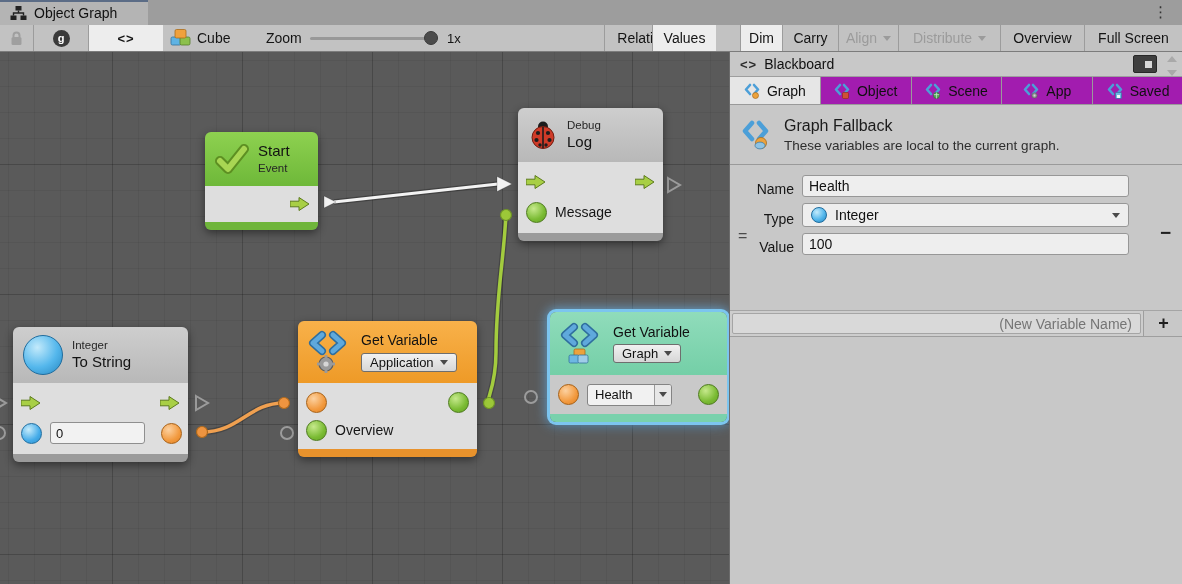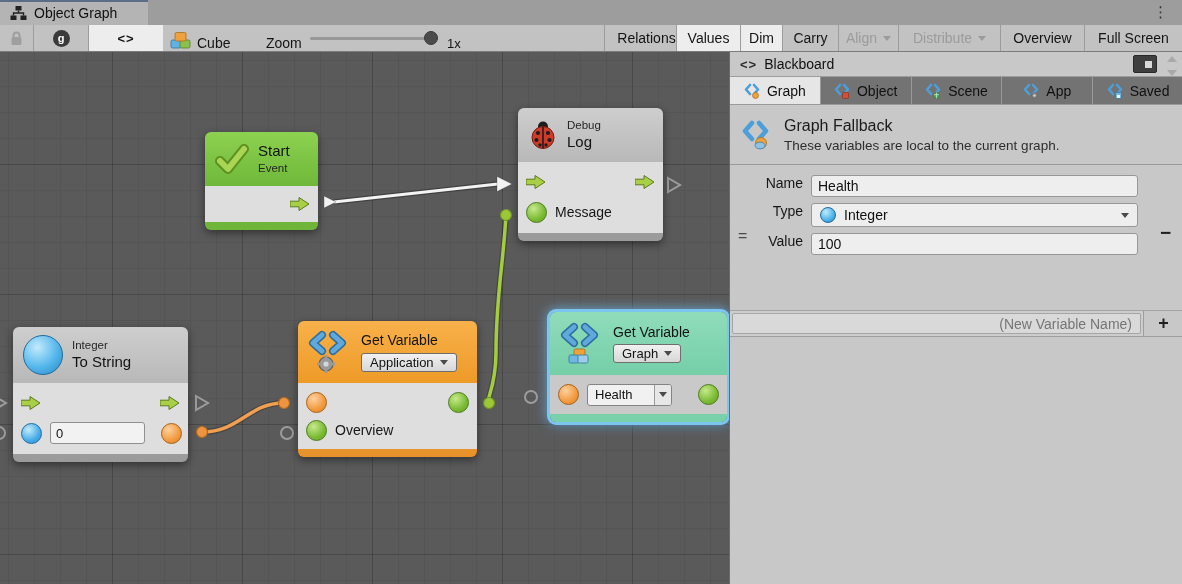--- a/index.html
+++ b/index.html
@@ -21,21 +21,21 @@
           font-size:14px; color:#141414; border-left:1px solid #9c9c9c; background:#c2c2c2; cursor:default; }
   .tbtn.first { border-left:none; }
   .tbtn.on { background:#ededed; }
   .tbtn.off { color:#9b9b9b; }
   .caret { width:0; height:0; border-left:4px solid transparent; border-right:4px solid transparent;
            border-top:5px solid #4a4a4a; display:inline-block; margin-left:6px; }
   .caret.dim { border-top-color:#9b9b9b; }
   .gbadge { width:17px; height:17px; border-radius:50%; background:#3a3a3a; color:#fff; font-size:11px;
             font-weight:bold; display:flex; align-items:center; justify-content:center; }
   .codebtn { font-weight:bold; font-size:13px; letter-spacing:1px; }
-  .tb-label { position:absolute; top:0; height:26px; display:flex; align-items:flex-end; font-size:14px; color:#141414; gap:6px; }
+  .tb-label { position:absolute; top:0; height:26px; display:flex; align-items:center; font-size:14px; color:#141414; gap:6px; }
   .zoom-track { position:absolute; left:310px; top:12px; width:128px; height:3px; background:#989898; border-radius:2px; }
   .zoom-handle { position:absolute; left:424px; top:6px; width:14px; height:14px; border-radius:50%;
                  background:#4b4b4b; border:1px solid #3a3a3a; }
 
   
   .canvas { position:absolute; left:0; top:52px; width:729px; height:532px; background-color:#5a5a5a;
     background-image:
       linear-gradient(rgba(0,0,0,.15) 1px, transparent 1px),
       linear-gradient(90deg, rgba(0,0,0,.15) 1px, transparent 1px),
       linear-gradient(rgba(0,0,0,.06) 1px, transparent 1px),
@@ -89,29 +89,29 @@
   .winbtn { position:absolute; right:26px; top:3px; width:24px; height:18px; background:#3f3f3f;
             border:1px solid #282828; border-radius:2px; }
   .winbtn::after { content:""; position:absolute; right:4px; top:5px; width:7px; height:7px; background:#d9d9d9; }
   .scrollcol { position:absolute; right:2px; top:2px; width:18px; height:24px; display:flex;
                flex-direction:column; align-items:center; justify-content:space-between; padding:2px 0; }
   .tri-up { width:0;height:0;border-left:5px solid transparent;border-right:5px solid transparent;border-bottom:6px solid #a9a9a9; }
   .tri-dn { width:0;height:0;border-left:5px solid transparent;border-right:5px solid transparent;border-top:6px solid #a9a9a9; }
   .bb-tabs { position:absolute; left:0; top:25px; width:453px; height:28px; display:flex;
              border-bottom:1px solid #9a9a9a; }
   .bb-tab { flex:1; display:flex; align-items:center; justify-content:center; gap:6px; font-size:14px;
-            color:#101010; background:#737373; border-right:1px solid #9a9a9a; cursor:default; }
+            color:#101010; background:#a21caf; border-right:1px solid #9a9a9a; cursor:default; }
   .bb-tab:last-child { border-right:none; }
   .bb-tab.active { background:#e6e6e6; }
   .sec-head { position:absolute; left:0; top:53px; width:453px; height:60px; border-bottom:1px solid #9a9a9a;
               display:flex; align-items:center; gap:12px; padding:0 12px; }
   .sec-title { font-size:16px; color:#1b1b1b; }
   .sec-sub { font-size:13.5px; color:#2e2e2e; margin-top:3px; }
   .var-block { position:absolute; left:0; top:113px; width:453px; height:145px; }
-  .var-row { position:absolute; display:flex; align-items:flex-start;padding-left:9px; }
+  .var-row { position:absolute; display:flex; align-items:flex-end; }
   .var-label { width:72px; text-align:right; padding-right:8px; font-size:14px; color:#161616; }
   .pinput { background:#eeeeee; border:1px solid #979797; border-radius:3px; height:22px; font-size:14px;
             padding:0 6px; font-family:"Liberation Sans",sans-serif; color:#111; }
   .typedrop { background:#eeeeee; border:1px solid #979797; border-radius:3px; height:24px; width:327px;
               display:flex; align-items:center; gap:8px; padding:0 8px; position:relative; }
   .typedrop .caret { position:absolute; right:8px; }
   .sphere-sm { width:16px; height:16px; border-radius:50%; border:1px solid #1e6c9e; flex:0 0 auto;
                background:radial-gradient(circle at 35% 30%, #c3eafb, #54b7ec 55%, #2e8fc8 92%); }
   .eqhandle { position:absolute; left:8px; top:62px; font-size:16px; color:#4a4a4a; }
   .minusbtn { position:absolute; right:12px; top:57px; font-size:19px; font-weight:bold; color:#1f1f1f; }
@@ -160,21 +160,21 @@
     </svg>
     <span>Cube</span>
   </div>
 
   <div class="tb-label" style="left:266px">Zoom</div>
   <div class="zoom-track"></div>
   <div class="zoom-handle"></div>
   <div class="tb-label" style="left:447px;font-size:13px">1x</div>
 
   <div class="tbtn" style="left:604px;width:84px">Relations</div>
-  <div class="tbtn on" style="left:676px;width:64px">Values</div>
+  <div class="tbtn on" style="left:652px;width:64px">Values</div>
   <div class="tbtn on" style="left:740px;width:42px">Dim</div>
   <div class="tbtn" style="left:782px;width:56px">Carry</div>
   <div class="tbtn off" style="left:838px;width:60px">
     <span>Align</span>
       <span class="caret dim"></span>
   </div>
   <div class="tbtn off" style="left:898px;width:102px">
     <span>Distribute</span>
       <span class="caret dim"></span>
   </div>

